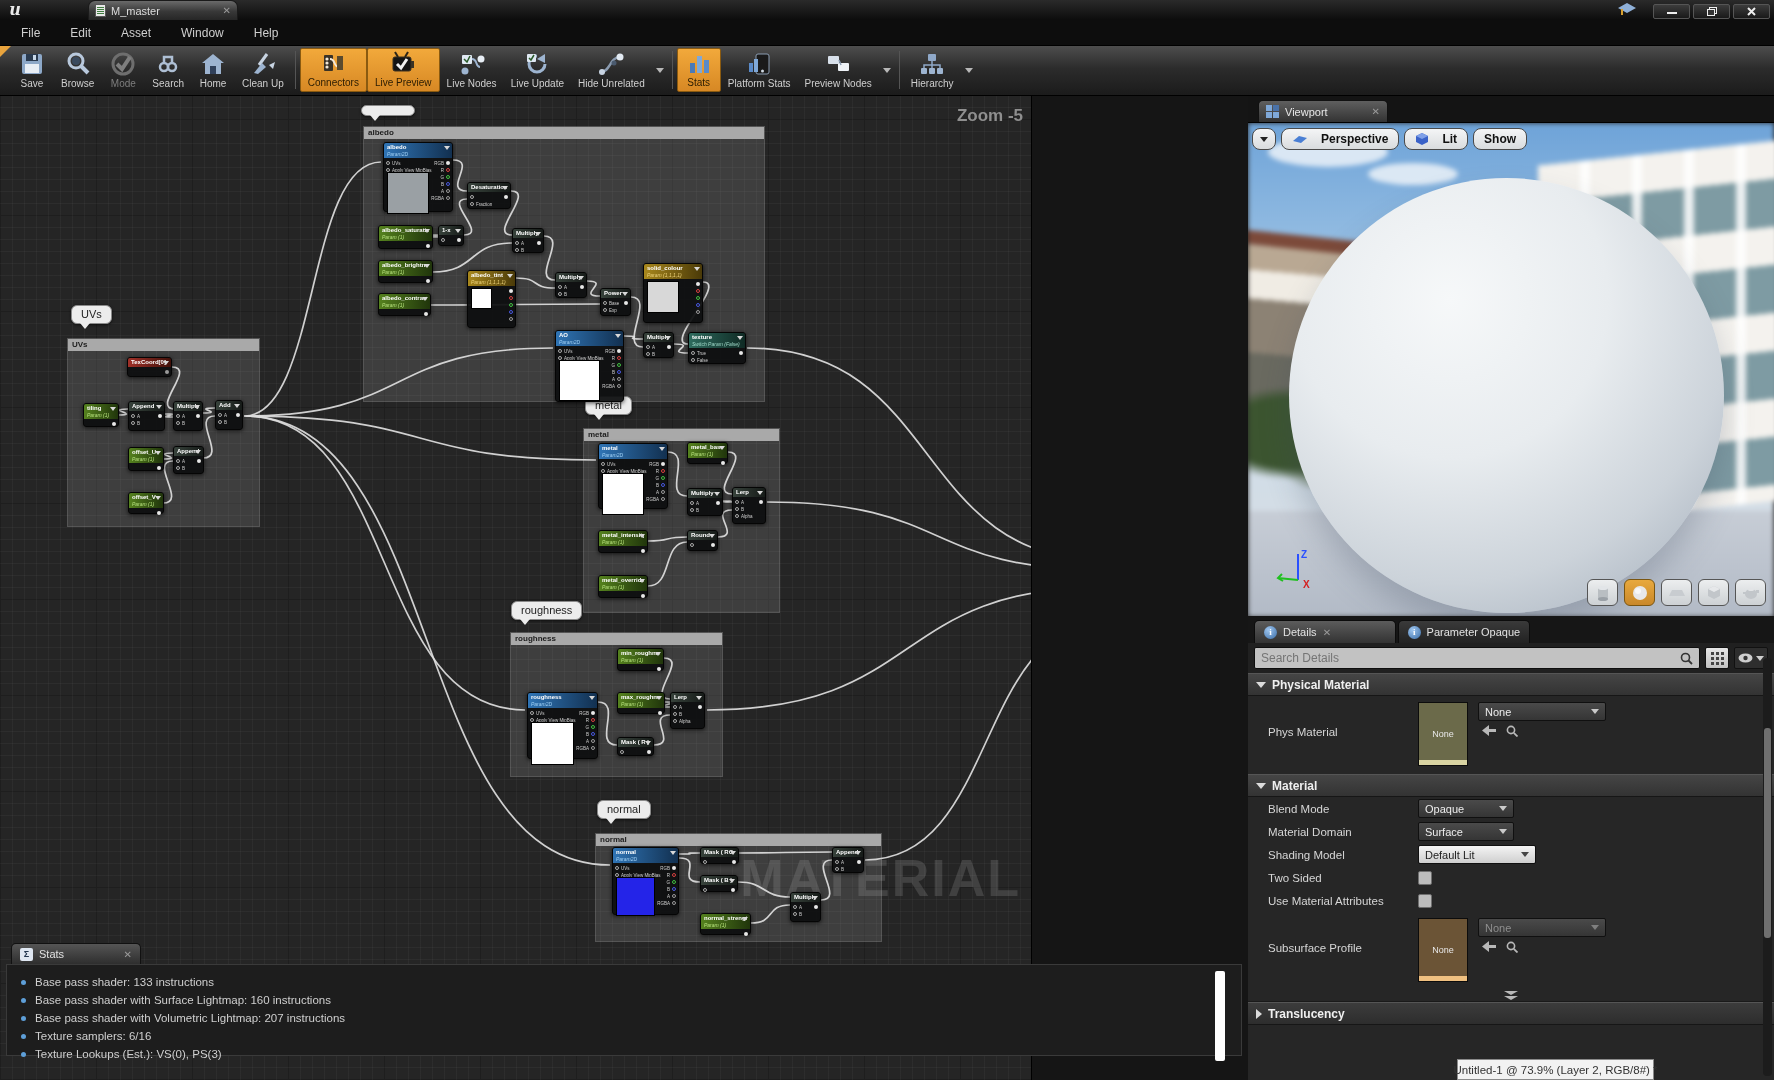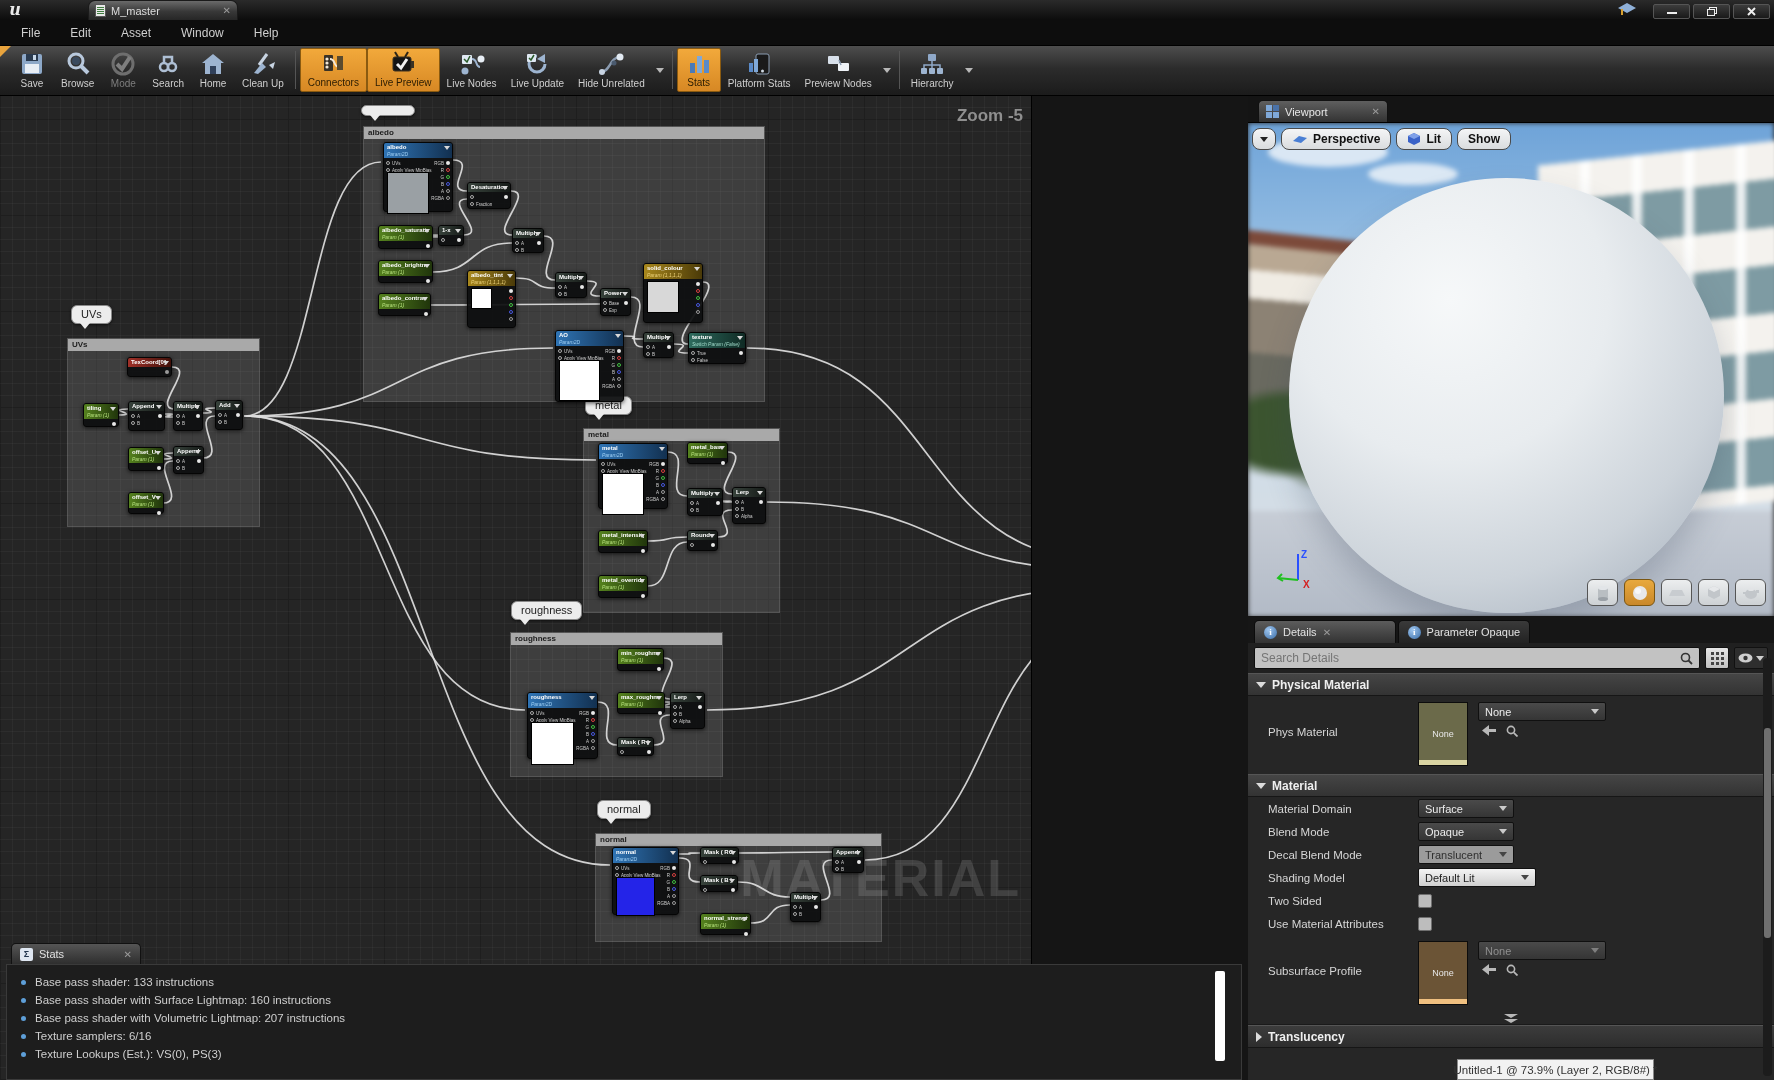--- a/index.html
+++ b/index.html
@@ -94,21 +94,21 @@
   .mpin .pdot { width:4px; height:4px; }
 
   
   .stats { position:absolute; left:6px; top:943px; width:1236px; height:137px; }
   .stats-tab { position:absolute; left:5px; top:0; width:130px; height:21px;
     background:linear-gradient(#555,#2e2e2e); border:1px solid #111; border-bottom:none;
     border-radius:5px 5px 0 0; display:flex; align-items:center; gap:6px; padding:0 8px; }
   .stats-tab .ticon2 { width:13px; height:13px; background:#dfe7f2; border-radius:2px; color:#23364f;
     font-size:9px; font-weight:bold; text-align:center; line-height:13px; }
   .stats-tab .tl { color:#e0e0e0; font-size:11px; flex:1; }
-  .stats-body { position:absolute; left:0; top:21px; width:1236px; height:116px;
+  .stats-body { position:absolute; left:0; top:21px; width:1236px; height:92px;
     background:#1d1d1d; border:1px solid #3a3a3a; }
   .stats-body ul { list-style:none; padding:8px 0 0 14px; }
   .stats-body li { color:#cfcfcf; font-size:11.5px; line-height:18px; display:flex; gap:9px; align-items:center;}
   .stats-body li::before { content:""; width:5px; height:5px; border-radius:50%; background:#5e9fd8; flex:0 0 auto;}
   .stats-scroll { position:absolute; right:16px; top:6px; width:10px; height:90px; background:#fff; border-radius:2px;}
 
   
   .rpanel { position:absolute; left:1248px; top:96px; width:526px; height:984px; background:#262626; }
   .vtab-row { height:26px; background:#141414; display:flex; align-items:flex-end; padding-left:10px; }
   .vtab { width:130px; height:22px; background:linear-gradient(#5f5f5f,#333); border:1px solid #111;
@@ -132,21 +132,21 @@
   .trees { position:absolute; left:0px; top:255px; width:150px; height:110px;
     background:radial-gradient(ellipse at 30% 50%, #3c5530 0 45%, transparent 60%),
                radial-gradient(ellipse at 75% 60%, #50663a 0 40%, transparent 60%); }
   .ground { position:absolute; left:0; top:388px; width:526px; height:106px;
     background:linear-gradient(180deg,#c7cdd6,#b2bac6); }
   .sphere { position:absolute; left:41px; top:55px; width:435px; height:435px; border-radius:50%;
     background:radial-gradient(circle at 37% 28%, #f6f8f9 0%, #e8ecef 38%, #ccd3da 68%, #a9b3bf 92%, #9aa5b2 100%);
     box-shadow:0 18px 30px rgba(60,70,90,0.25); }
   .vp-btns { position:absolute; left:4px; top:5px; display:flex; gap:5px; }
   .vpb { background:linear-gradient(#f4f5f6,#d9dcde); border:1.5px solid #4a4a4a; border-radius:8px;
-    color:#111; font-size:12px; font-weight:bold; padding:3px 10px; display:flex; align-items:center; gap:5px; }
+    color:#111; font-size:12px; font-weight:bold; padding:3px 10px; display:flex; align-items:center; gap:13px; }
   .vpb.sq { padding:3px 7px; }
   .vp-shapes { position:absolute; right:8px; bottom:10px; display:flex; gap:6px; }
   .shp { width:31px; height:27px; border:1.5px solid #555; border-radius:6px;
     background:linear-gradient(#eceeef,#cdd1d4); display:flex; align-items:center; justify-content:center; }
   .shp.active { background:linear-gradient(#e8a93e,#c9882a); border-color:#7a5510; }
   .gizmo { position:absolute; left:28px; bottom:28px; width:40px; height:42px; }
 
   .dtab-row { height:27px; background:#161616; display:flex; align-items:flex-end; padding-left:6px; gap:2px; }
   .dtab { height:23px; border:1px solid #0c0c0c; border-bottom:none; border-radius:5px 5px 0 0;
     display:flex; align-items:center; gap:6px; padding:0 9px; }
@@ -1702,42 +1702,33 @@
             </svg>
         </div>
       </div>
     </div>
 
     <div class="dsec">
       <span class="exp-tri"></span>
       <span>Material</span>
     </div>
     <div class="drow">
-      <div class="dlabel">Material Domain</div>
-      <div class="dval">
-          <div class="dd dark">
-            <span>Surface</span>
-            <span class="c"></span>
-          </div>
-        </div>
-    </div>
-    <div class="drow">
       <div class="dlabel">Blend Mode</div>
       <div class="dval">
           <div class="dd dark">
             <span>Opaque</span>
             <span class="c"></span>
           </div>
         </div>
     </div>
     <div class="drow">
-      <div class="dlabel">Decal Blend Mode</div>
+      <div class="dlabel">Material Domain</div>
       <div class="dval">
-          <div class="dd gray">
-            <span>Translucent</span>
+          <div class="dd dark">
+            <span>Surface</span>
             <span class="c"></span>
           </div>
         </div>
     </div>
     <div class="drow">
       <div class="dlabel">Shading Model</div>
       <div class="dval">
           <div class="dd light">
             <span>Default Lit</span>
             <span class="c"></span>

